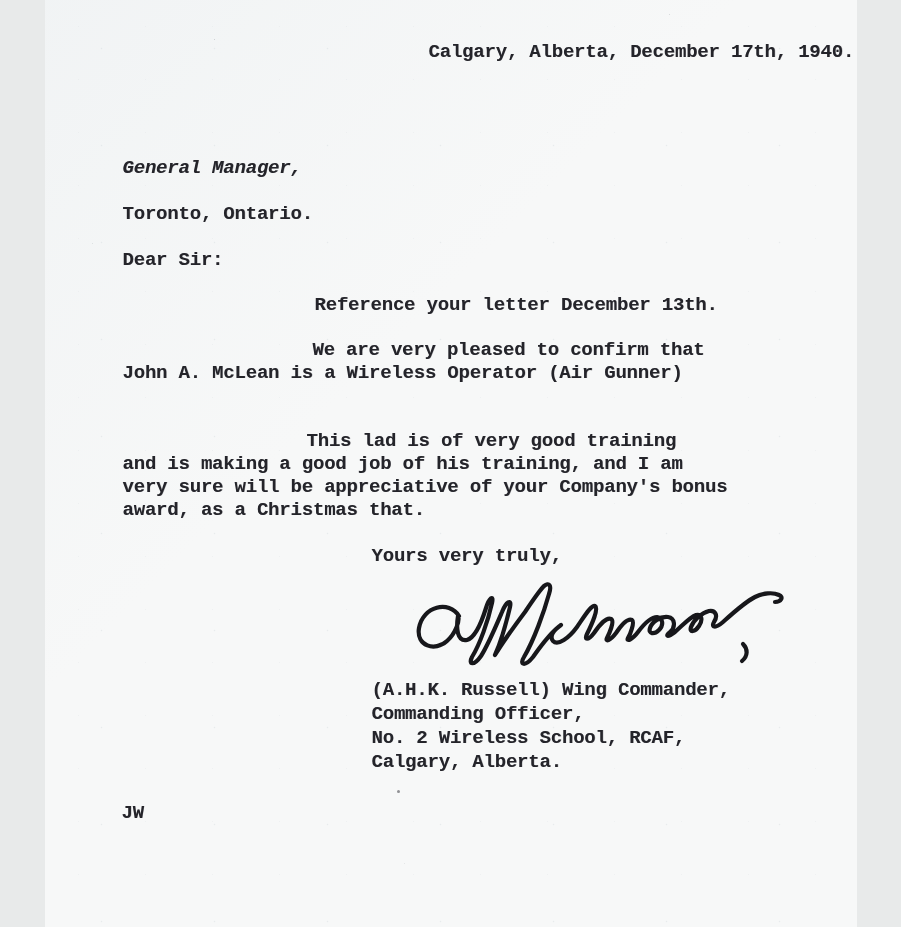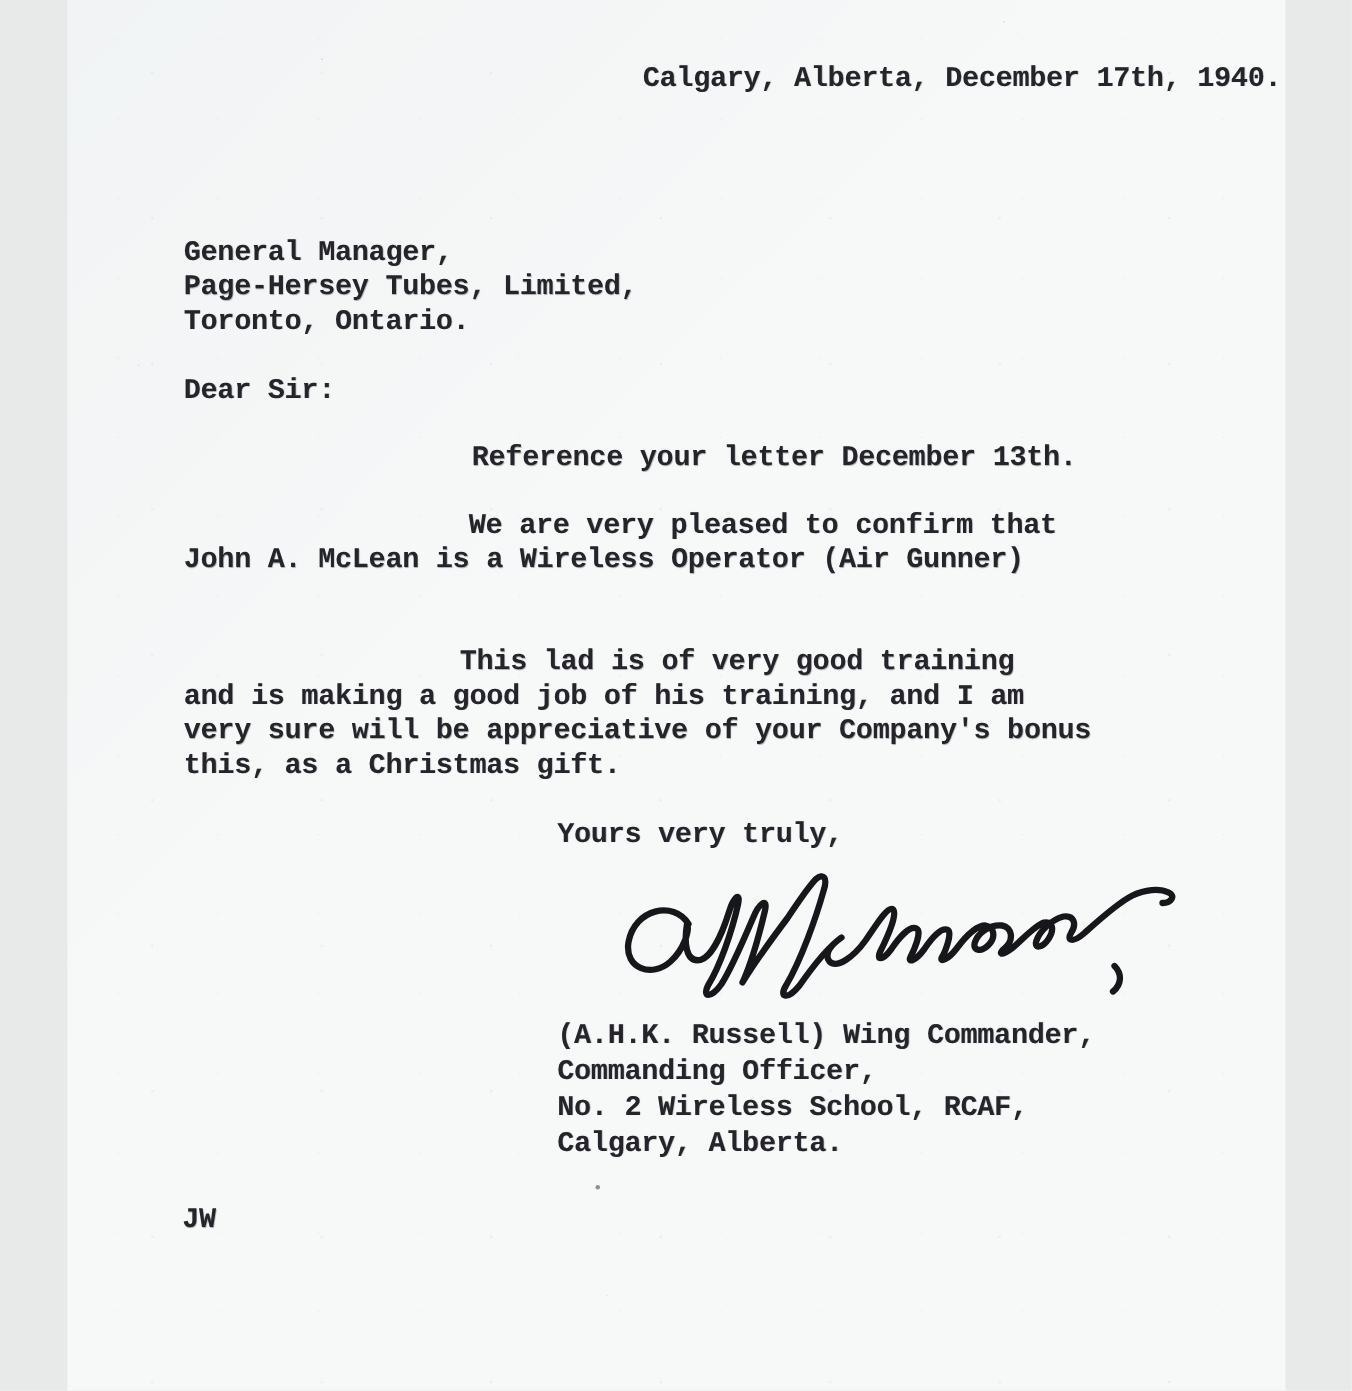--- a/index.html
+++ b/index.html
@@ -45,21 +45,21 @@
     position: absolute;
     white-space: pre;
     line-height: 23px;
     letter-spacing: -0.2px;
     text-shadow: 0.4px 0.4px 0.5px rgba(40,40,48,0.35);
   }
   
   .l-date { left: 384px; top: 41px; }
   
   .l-r0 { left: 78px; top: 134px; }
-  .l-r1 { left: 78px; top: 157px; }
+  .l-r1 { left: 78px; top: 157px; font-style: italic; }
   .l-r2 { left: 78px; top: 180px; }
   .l-r3 { left: 78px; top: 203px; }
   
   .l-sal { left: 78px; top: 249px; }
   
   .l-p1a { left: 270px; top: 294px; text-align: center; }
   
   .l-p2a { left: 268px; top: 339px; }
   .l-p2b { left: 78px;  top: 362px; }
   .l-p2c { left: 78px;  top: 385px; }
@@ -95,34 +95,33 @@
   .l-jw { left: 77px; top: 802px; }
 </style>
 </head>
 <body>
 
 <div class="page">
 
   <div class="line l-date">Calgary, Alberta, December 17th, 1940.</div>
 
   <div class="line l-r1">General Manager,</div>
-  <div class="line l-r2">Page-Hersey Tubes, Limited,</div>
   <div class="line l-r3">Toronto, Ontario.</div>
 
   <div class="line l-sal">Dear Sir:</div>
 
   <div class="line l-p1a">Reference your letter December 13th.</div>
 
   <div class="line l-p2a">We are very pleased to confirm that</div>
   <div class="line l-p2b">John A. McLean is a Wireless Operator (Air Gunner)</div>
 
   <div class="line l-p3a">This lad is of very good training</div>
   <div class="line l-p3b">and is making a good job of his training, and I am</div>
   <div class="line l-p3c">very sure will be appreciative of your Company's bonus</div>
-  <div class="line l-p3d">this, as a Christmas gift.</div>
+  <div class="line l-p3d">award, as a Christmas that.</div>
 
   <div class="line l-close">Yours very truly,</div>
 
   <div class="signature">
     <svg viewBox="0 0 430 100" preserveAspectRatio="none" aria-hidden="true">
       <path d="M 82,44
                C 72,28 46,34 42,56
                C 39,74 58,80 70,69
                C 79,61 83,48 81,44
                C 79,56 80,70 90,68

